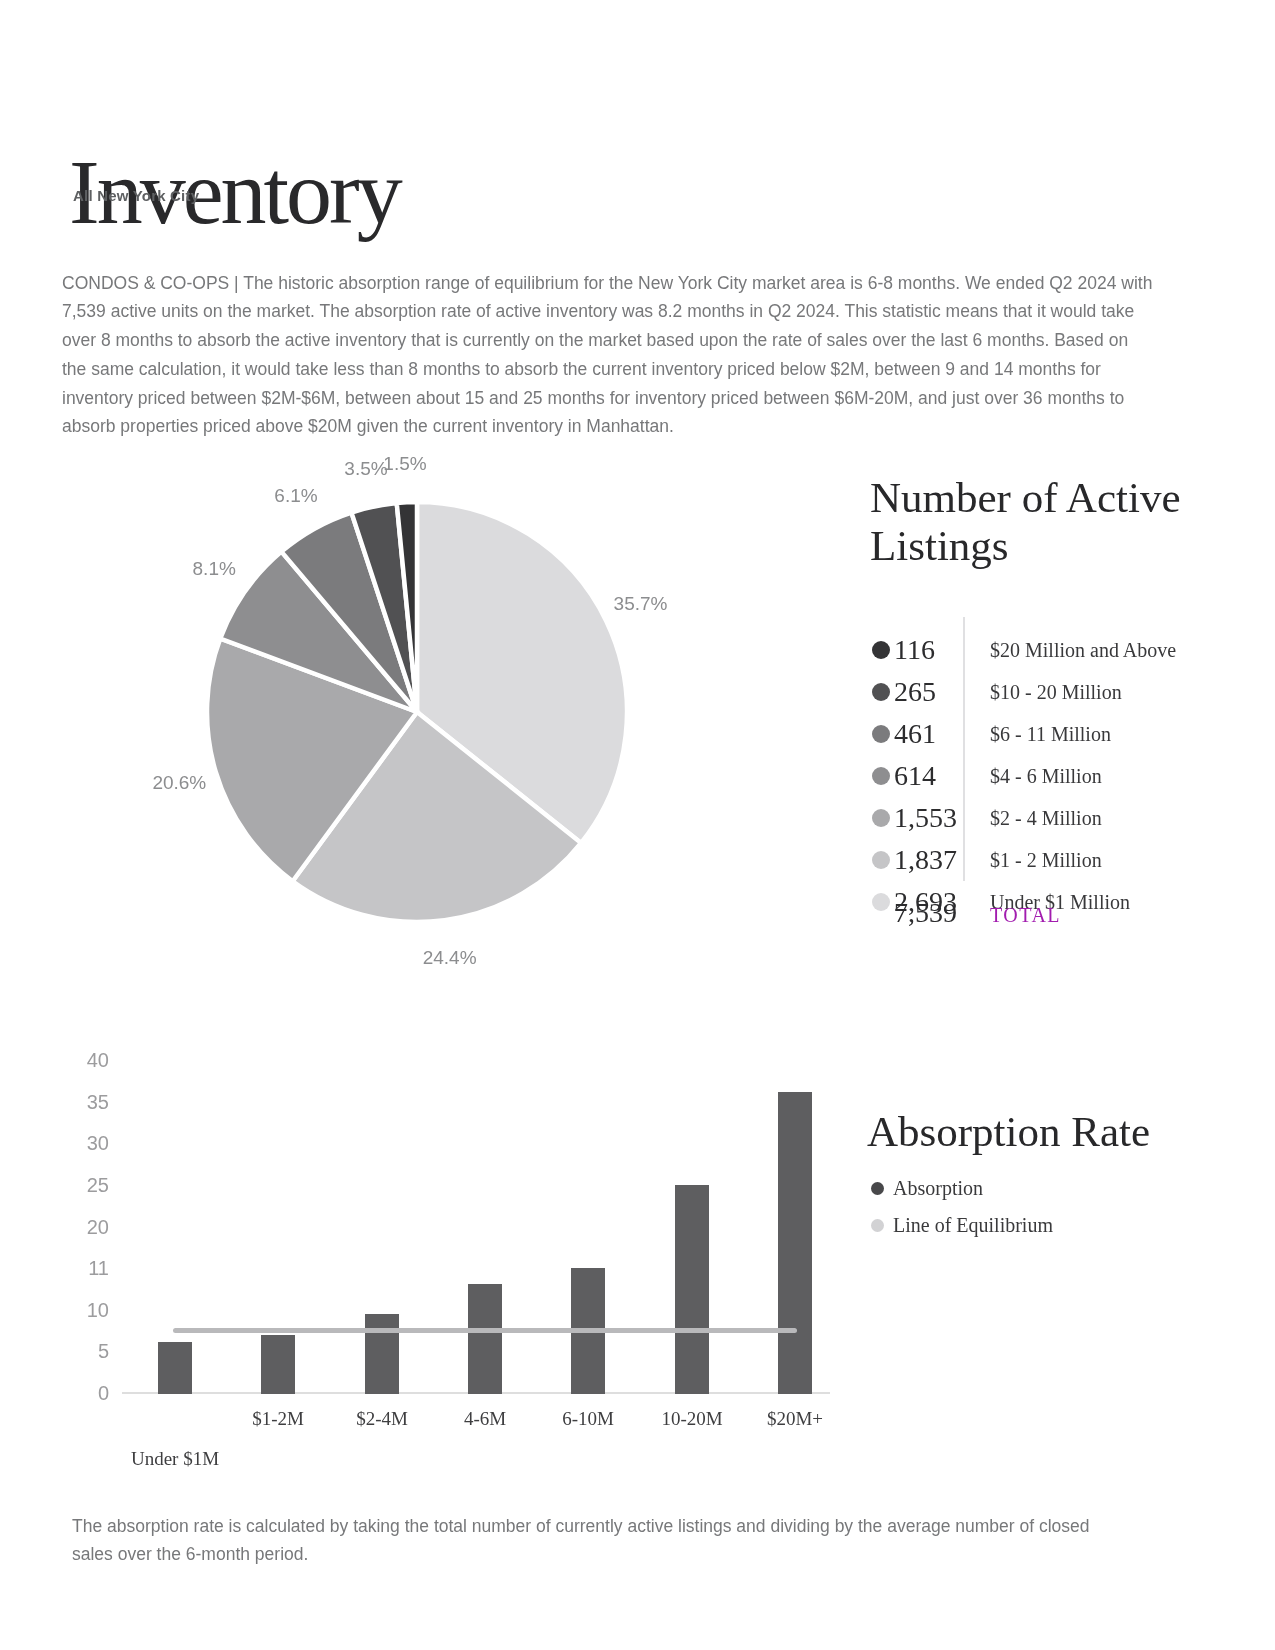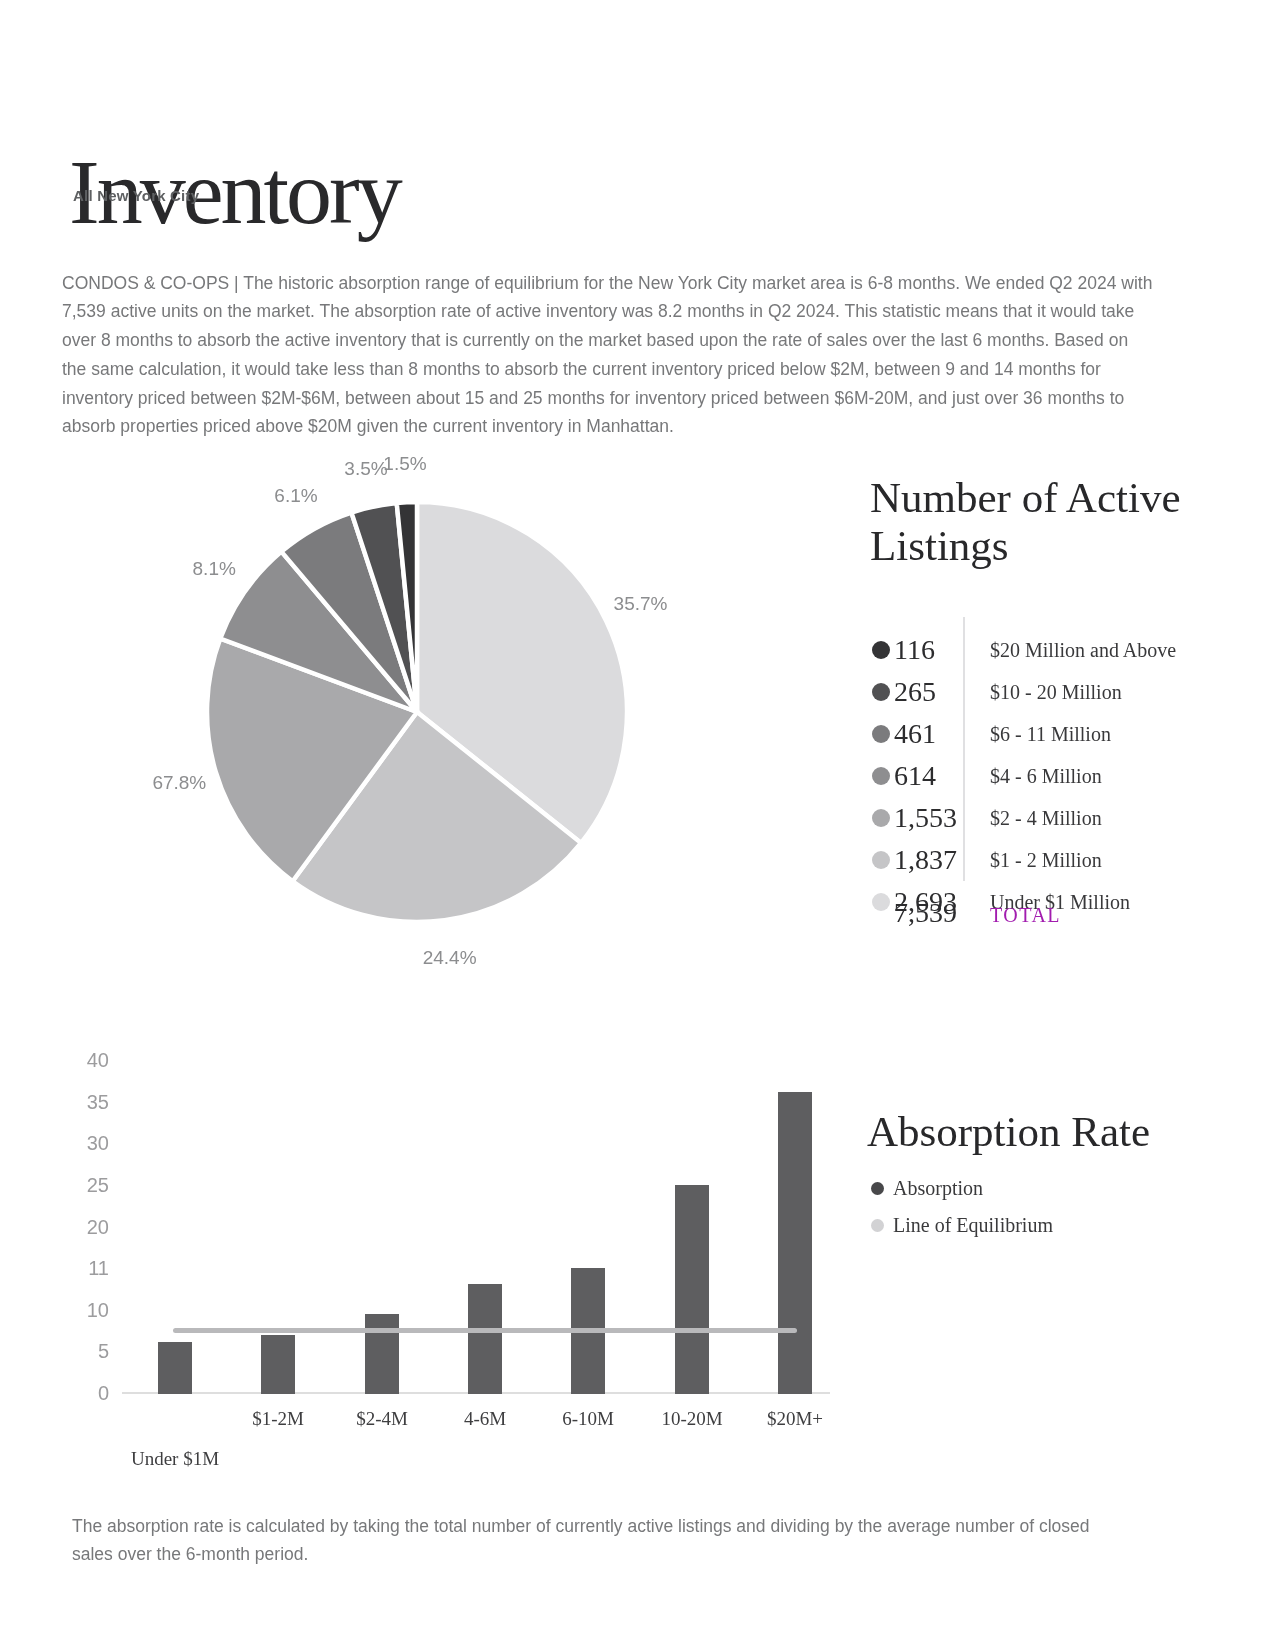--- a/index.html
+++ b/index.html
@@ -92,21 +92,21 @@
         <path d="M 216 216 L 216 6 A 210 210 0 0 1 380.13 347 Z" fill="#dbdbdd" stroke="#ffffff" stroke-width="4.5" stroke-linejoin="miter"></path>
         <path d="M 216 216 L 380.13 347 A 210 210 0 0 1 91.63 385.21 Z" fill="#c5c5c7" stroke="#ffffff" stroke-width="4.5" stroke-linejoin="miter"></path>
         <path d="M 216 216 L 91.63 385.21 A 210 210 0 0 1 19.26 142.55 Z" fill="#a9a9ab" stroke="#ffffff" stroke-width="4.5" stroke-linejoin="miter"></path>
         <path d="M 216 216 L 19.26 142.55 A 210 210 0 0 1 80.43 55.62 Z" fill="#8e8e90" stroke="#ffffff" stroke-width="4.5" stroke-linejoin="miter"></path>
         <path d="M 216 216 L 80.43 55.62 A 210 210 0 0 1 150.43 16.5 Z" fill="#7b7b7d" stroke="#ffffff" stroke-width="4.5" stroke-linejoin="miter"></path>
         <path d="M 216 216 L 150.43 16.5 A 210 210 0 0 1 195.73 6.98 Z" fill="#515153" stroke="#ffffff" stroke-width="4.5" stroke-linejoin="miter"></path>
         <path d="M 216 216 L 195.73 6.98 A 210 210 0 0 1 216 6 Z" fill="#343436" stroke="#ffffff" stroke-width="4.5" stroke-linejoin="miter"></path>
       </svg>
   <span class="pie-label" style="left: 439.5px; top: 108.4px;">35.7%</span>
       <span class="pie-label" style="left: 248.6px; top: 461.9px;">24.4%</span>
-      <span class="pie-label" style="left: -21.7px; top: 286.9px;">67.8%</span>
+      <span class="pie-label" style="left: -21.7px; top: 286.9px;">20.6%</span>
       <span class="pie-label" style="left: 13.2px; top: 73.3px;">8.1%</span>
       <span class="pie-label" style="left: 95px; top: -0.5px;">6.1%</span>
       <span class="pie-label" style="left: 165px; top: -26.7px;">3.5%</span>
       <span class="pie-label" style="left: 204px; top: -31.7px;">1.5%</span>
     </div>
 
   <h2 class="listings-title" style="font-weight:400;margin:0;">Number of Active Listings</h2>
   <div class="legend-divider"></div>
   <div class="listings-legend">
       <div class="legend-row">

